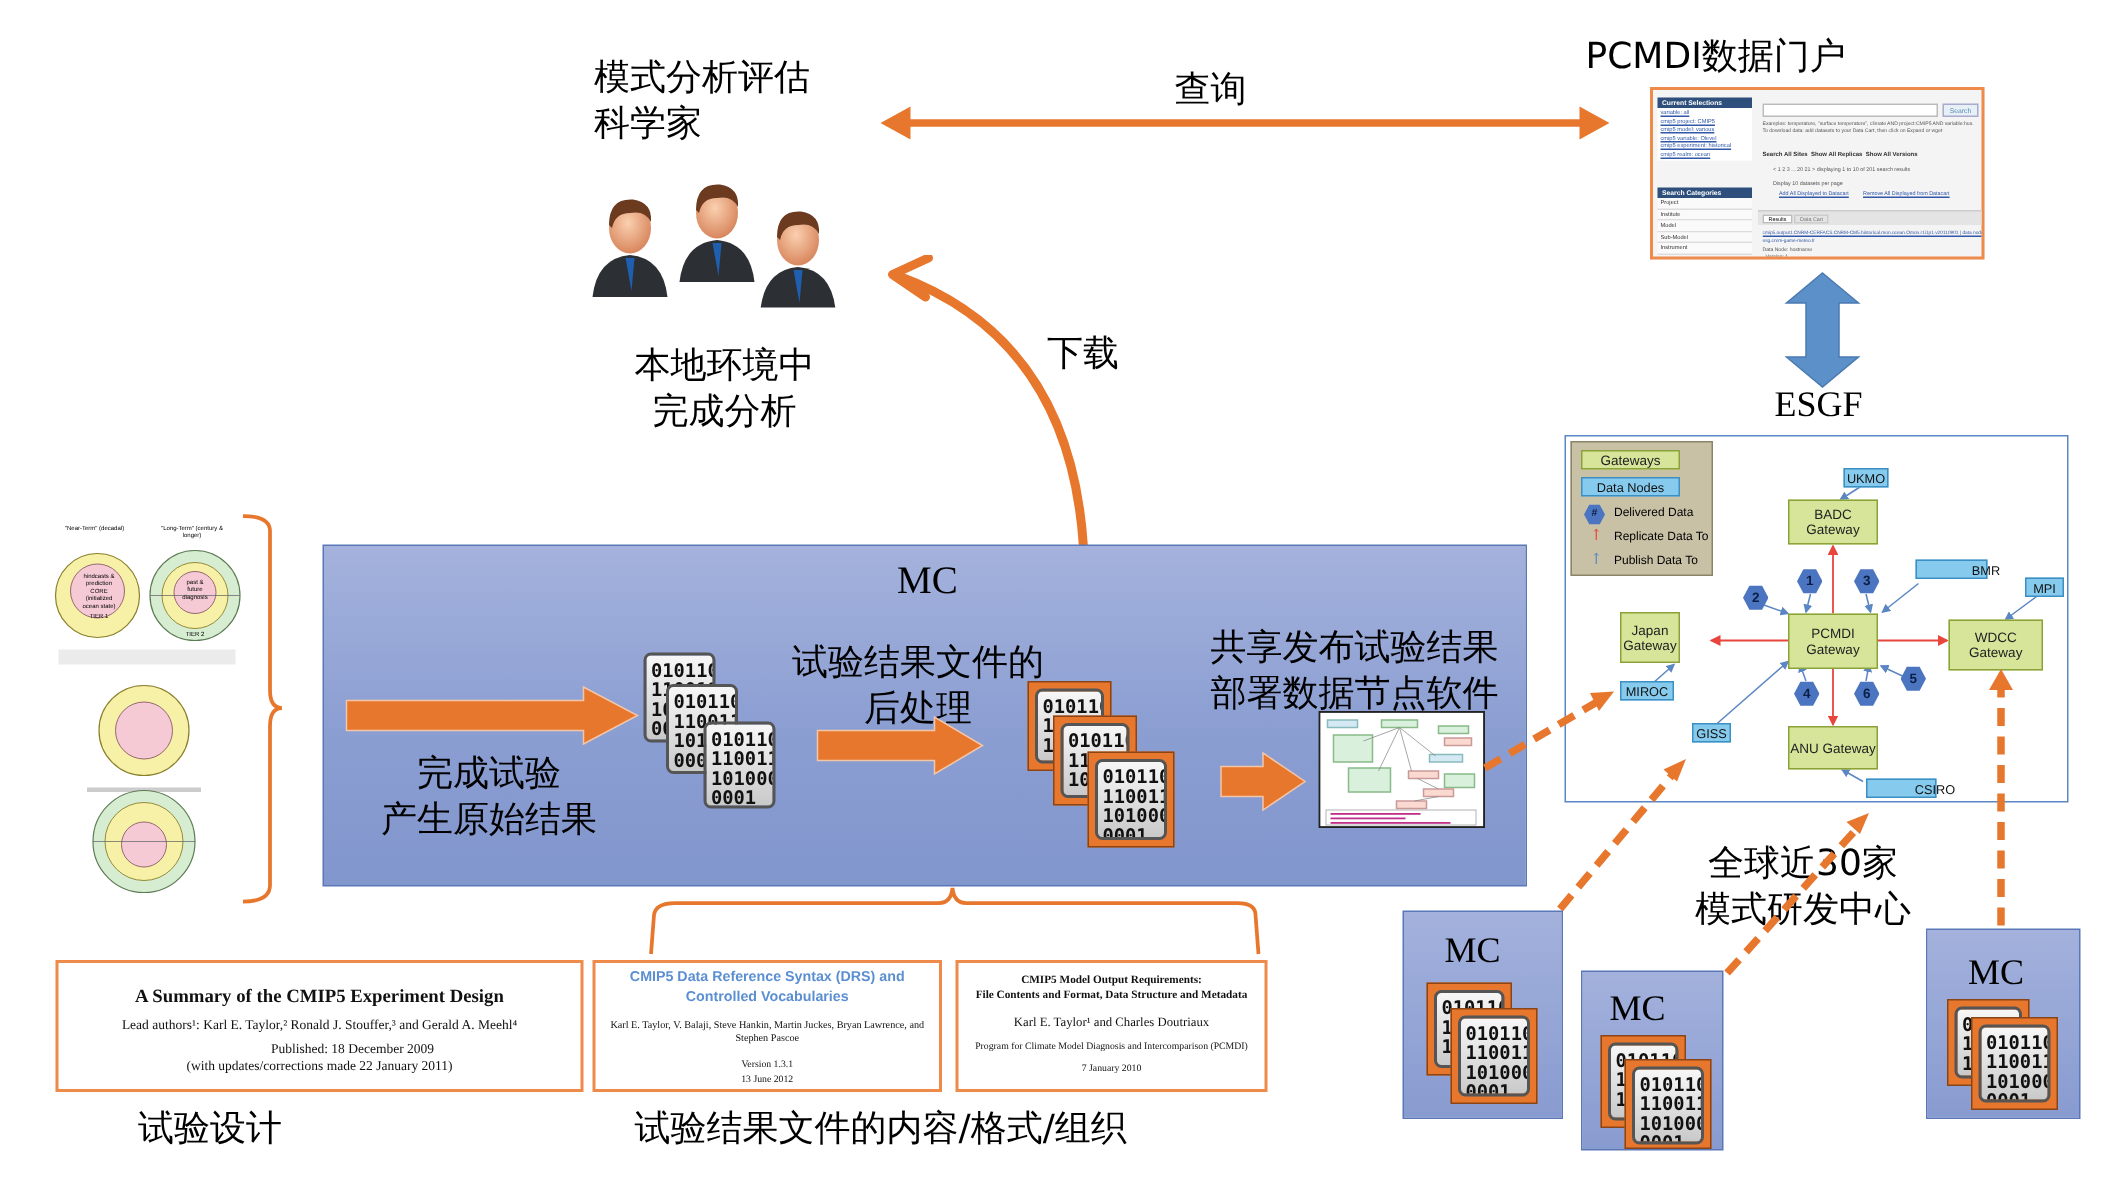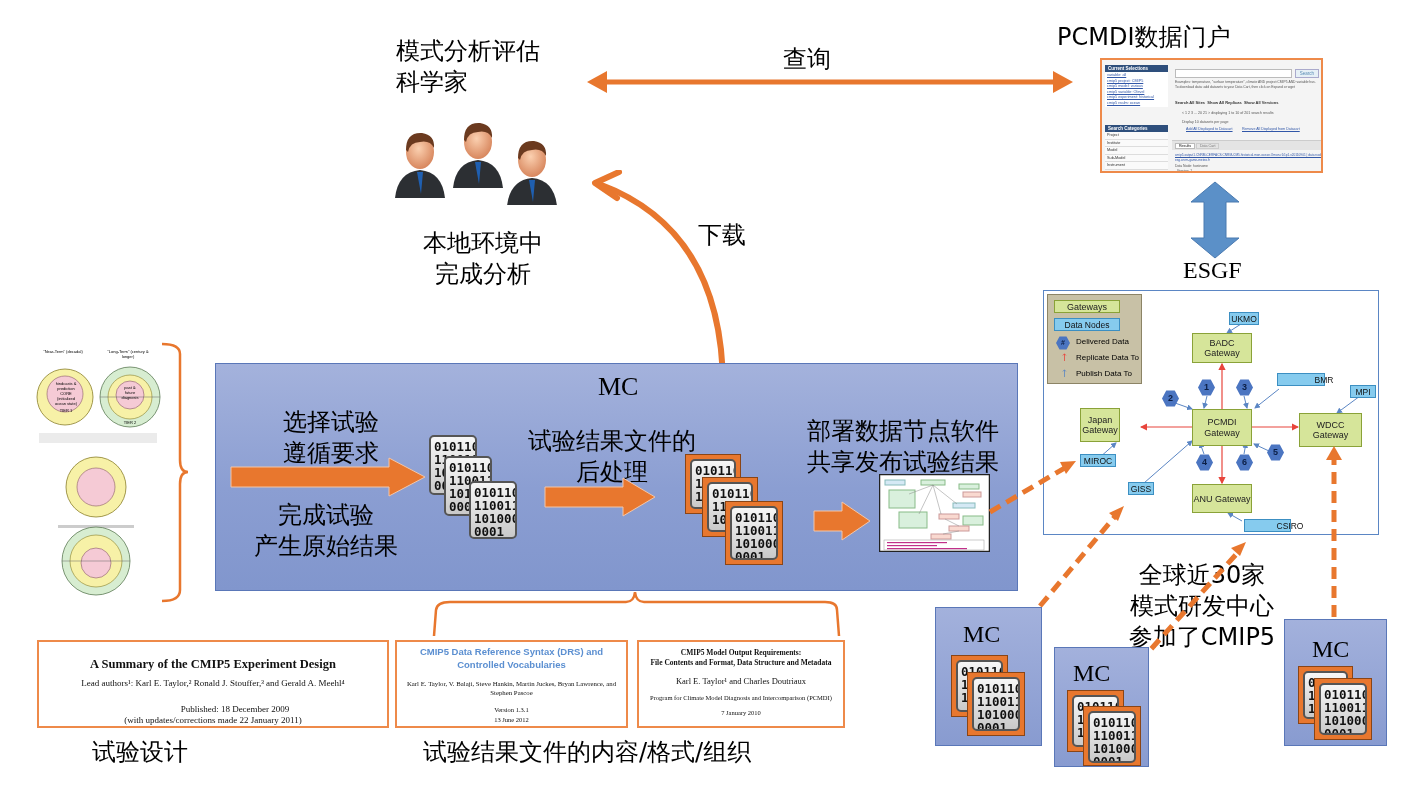--- a/index.html
+++ b/index.html
@@ -246,24 +246,20 @@
   </div>
   <div class="abs" style="left:88px;top:75px;width:18px;font-size:4px;text-align:center;font-family:'Liberation Sans',sans-serif;">TIER 2</div>
 </div>
 <svg class="abs" style="left:160px;top:342px;" width="30" height="262">
   <path d="M2 2 Q20 2 20 12 L20 118 Q20 130 28 130 Q20 130 20 142 L20 248 Q20 259 2 259" fill="none" stroke="#e8772e" stroke-width="2.5"></path>
 </svg>
 
 <div class="abs mc-box" style="left:215px;top:363px;width:803px;height:228px;">
   <div class="abs serif" style="left:382px;top:8px;font-size:26px;">MC</div>
 
-  <div class="abs cn lbl24" style="left:50px;top:43px;width:130px;text-align:center;">
-    <div>选择试验</div>
-    <div>遵循要求</div>
-  </div>
   <svg class="abs" style="left:13px;top:93px;" width="200" height="40">
     <polygon points="2,10 160,10 160,1 196,20 160,39 160,30 2,30" fill="#e8772e" stroke="#f3c6a8" stroke-width="1"></polygon>
   </svg>
   <div class="abs cn lbl24" style="left:25px;top:136px;width:170px;text-align:center;">
     <div>完成试验</div>
     <div>产生原始结果</div>
   </div>
 
   <div class="bin" style="left:213px;top:71px;width:48px;height:60px;"><span>010110</span>
 <span>110011</span>
@@ -298,22 +294,22 @@
   <div class="bin" style="left:514px;top:142px;width:48px;height:54px;"><span>010110</span>
 <span>110011</span>
 <span>101000</span>
 <span>0001</span></div>
 
   <svg class="abs" style="left:596px;top:137px;" width="62" height="40">
     <polygon points="2,10 30,10 30,1 58,20 30,39 30,30 2,30" fill="#e8772e" stroke="#f3c6a8" stroke-width="1"></polygon>
   </svg>
 
   <div class="abs cn lbl24" style="left:572px;top:52px;width:230px;text-align:center;">
+    <div>共享发布试验结果</div>
     <div>部署数据节点软件</div>
-    <div>共享发布试验结果</div>
   </div>
 
   <svg class="abs" style="left:663px;top:110px;" width="111" height="78">
     <rect x="0.5" y="0.5" width="110" height="77" fill="#fff" stroke="#222" stroke-width="1.5"></rect>
     <rect x="6" y="6" width="20" height="5" fill="#d5e9f5" stroke="#8bb"></rect>
     <rect x="42" y="6" width="24" height="5" fill="#d9f0dd" stroke="#8b8"></rect>
     <rect x="80" y="10" width="20" height="5" fill="#d9f0dd" stroke="#8b8"></rect>
     <rect x="84" y="18" width="18" height="5" fill="#f9d9d0" stroke="#c99"></rect>
     <rect x="10" y="16" width="26" height="18" fill="#d9f0dd" stroke="#8b8"></rect>
     <rect x="74" y="29" width="22" height="5" fill="#d5e9f5" stroke="#8bb"></rect>
@@ -330,21 +326,21 @@
   </svg>
 </div>
 
 <svg class="abs" style="left:430px;top:590px;" width="415" height="48">
   <path d="M4 46 L6 20 Q7 12 20 12 L196 12 Q204 12 205 2 Q206 12 214 12 L395 12 Q407 12 407 20 L409 46" fill="none" stroke="#e8772e" stroke-width="2.5"></path>
 </svg>
 
 <div class="doc" style="left:37px;top:640px;width:352px;height:88px;text-align:center;">
   <div style="margin-top:15px;font-size:12.5px;font-weight:bold;">A Summary of the CMIP5 Experiment Design</div>
   <div style="margin-top:6px;font-size:9px;">Lead authors¹: Karl E. Taylor,² Ronald J. Stouffer,³ and Gerald A. Meehl⁴</div>
-  <div style="margin-top:16px;font-size:9px;line-height:11px;padding-left:44px;">Published: 18 December 2009</div>
+  <div style="margin-top:6px;font-size:9px;line-height:11px;padding-left:44px;">Published: 18 December 2009</div>
   <div style="font-size:9px;line-height:11px;">(with updates/corrections made 22 January 2011)</div>
 </div>
 <div class="doc" style="left:395px;top:640px;width:233px;height:88px;">
   <div style="margin-top:3px;font-size:9.5px;line-height:13px;font-weight:bold;color:#5b8fd1;font-family:'Liberation Sans',sans-serif;">
     <div>CMIP5 Data Reference Syntax (DRS) and</div>
     <div>Controlled Vocabularies</div>
   </div>
   <div style="margin-top:8px;font-size:6.8px;line-height:9px;">
     <div>Karl E. Taylor, V. Balaji, Steve Hankin, Martin Juckes, Bryan Lawrence, and</div>
     <div>Stephen Pascoe</div>
@@ -361,21 +357,20 @@
   <div style="margin-top:8px;font-size:6.5px;">Program for Climate Model Diagnosis and Intercomparison (PCMDI)</div>
   <div style="margin-top:8px;font-size:6.5px;">7 January 2010</div>
 </div>
 
 <div class="abs cn lbl24" style="left:92px;top:737px;">试验设计</div>
 <div class="abs cn lbl24" style="left:423px;top:737px;">试验结果文件的内容/格式/组织</div>
 
 <div class="abs cn lbl24" style="left:1117px;top:560px;width:170px;text-align:center;">
   <div>全球近30家</div>
   <div>模式研发中心</div>
-  <div>参加了CMIP5</div>
 </div>
 
 <svg class="abs" style="left:0;top:0;pointer-events:none;" width="1417" height="796">
   <g stroke="#e8772e" stroke-width="5" stroke-dasharray="12,7" fill="none">
     <line x1="990" y1="512" x2="1068" y2="466"></line>
     <line x1="1040" y1="606" x2="1117" y2="514"></line>
     <line x1="1126" y1="677" x2="1240" y2="550"></line>
     <line x1="1334" y1="617" x2="1334" y2="458"></line>
   </g>
   <g fill="#e8772e">

